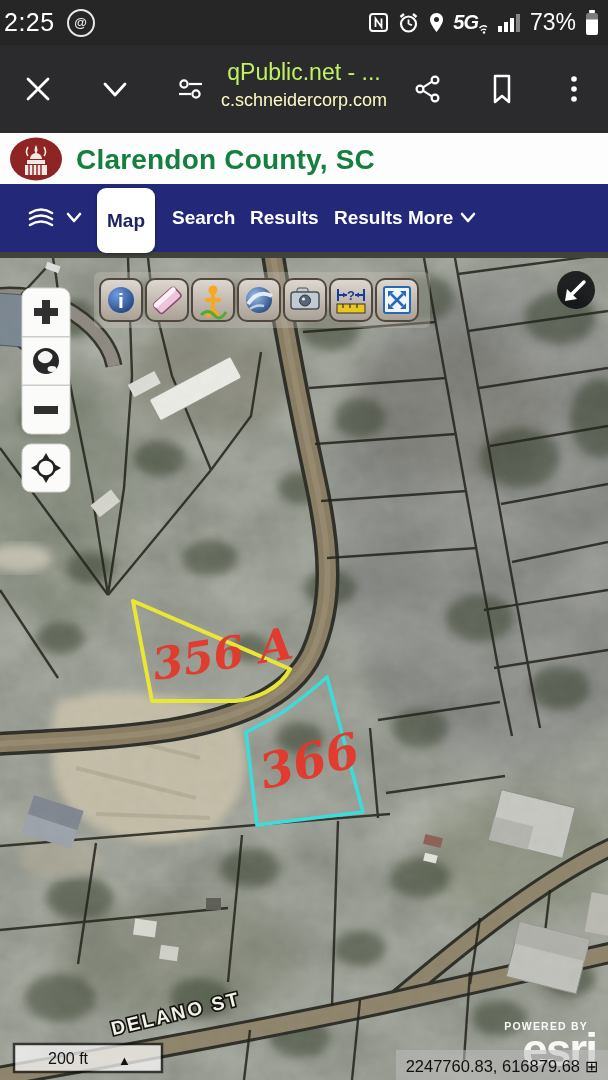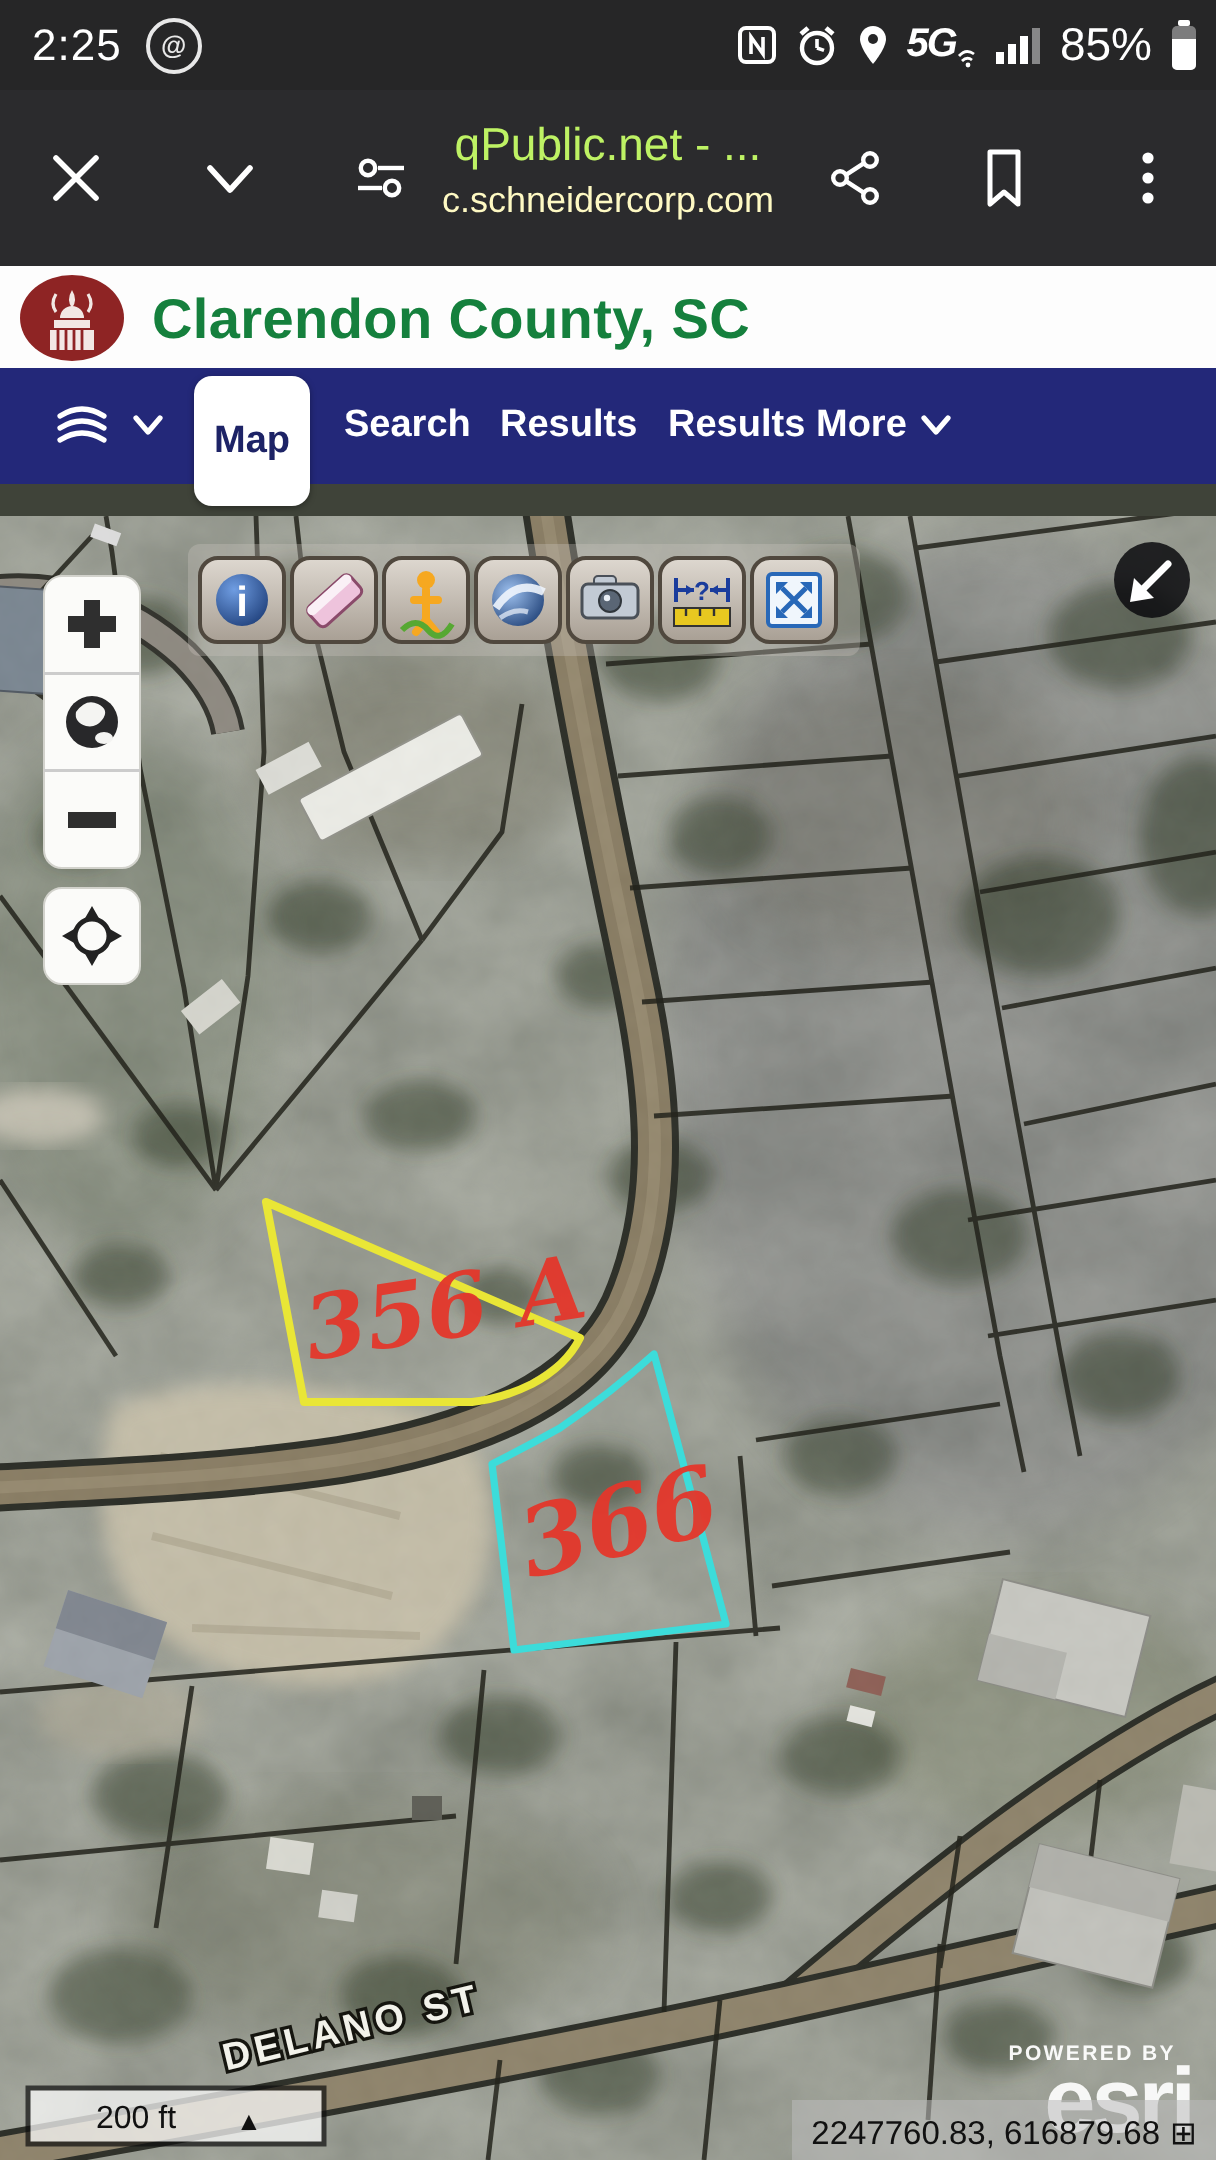--- a/index.html
+++ b/index.html
@@ -1,38 +1,38 @@
 <!DOCTYPE html>
 <html><head>
 <meta charset="utf-8">
 <style>
   html,body{margin:0;padding:0;background:#000;}
   .phone{position:relative;width:608px;height:1080px;overflow:hidden;background:#3f4339;
          font-family:"Liberation Sans",sans-serif;-webkit-font-smoothing:antialiased;}
   
   .status-bar{position:absolute;left:0;top:0;width:608px;height:45px;background:#262627;
               display:flex;align-items:center;color:#fff;}
-  .sb-time{font-size:22px;margin-left:16px;letter-spacing:.5px;}
+  .sb-time{font-size:25px;margin-left:4px;letter-spacing:.5px;}
   .sb-at{width:24px;height:24px;border:2px solid #e8e8e8;border-radius:50%;margin-left:12px;
          display:flex;align-items:center;justify-content:center;font-size:13px;font-weight:bold;color:#e8e8e8;}
   .sb-right{margin-left:auto;display:flex;align-items:center;gap:8px;margin-right:8px;}
   .sb-pct{font-size:23px;}
   .sb-5g{font-size:20px;font-style:italic;font-weight:bold;letter-spacing:-1px;display:flex;align-items:flex-end;}
   
   .browser-bar{position:absolute;left:0;top:45px;width:608px;height:88px;background:#2b2b2d;color:#fff;}
   .bb-ic{position:absolute;top:50%;transform:translateY(-50%);}
   .bb-title{position:absolute;left:50%;transform:translateX(-50%);text-align:center;width:270px;}
   .bb-title .t1{font-size:23px;color:#bef264;margin-top:14px;white-space:nowrap;}
   .bb-title .t2{font-size:18px;color:#fef9c3;margin-top:4px;white-space:nowrap;}
   
   .site-header{position:absolute;left:0;top:133px;width:608px;height:51px;background:#fdfdfd;}
   .sh-title{position:absolute;left:76px;top:0;height:51px;line-height:53px;font-size:28px;color:#15803d;
             font-weight:600;letter-spacing:.2px;}
   
-  .nav-bar{position:absolute;left:0;top:184px;width:608px;height:58px;background:#232879;}
+  .nav-bar{position:absolute;left:0;top:184px;width:608px;height:68px;background:#232879;}
   .nav-item{position:absolute;top:50%;transform:translateY(-50%);color:#fff;font-size:19px;font-weight:600;cursor:pointer;}
   .nav-tab-active{position:absolute;left:97px;top:4px;width:58px;height:65px;background:#fff;border-radius:9px;
                   display:flex;align-items:center;justify-content:center;color:#1d2366;font-size:19px;font-weight:600;
                   box-shadow:0 1px 3px rgba(0,0,0,.35);}
   .nav-left{position:absolute;left:26px;top:50%;transform:translateY(-50%);display:flex;align-items:center;gap:10px;}
   
   .map-wrap{position:absolute;left:0;top:258px;width:608px;height:822px;}
   svg text{font-family:"Liberation Sans",sans-serif;}
   .hand{font-family:"DejaVu Serif",serif;font-style:italic;font-weight:bold;}
 </style>
@@ -65,21 +65,21 @@
           <path d="M3,8.5 Q5.5,6 8,8" fill="none" stroke="#fff" stroke-width="1.4"></path>
           <circle cx="6" cy="10.5" r="1.2" fill="#fff"></circle>
         </svg>
       </span>
       <svg width="25" height="20">
         <rect x="1" y="13" width="4" height="6" fill="#fff"></rect>
         <rect x="7" y="9" width="4" height="10" fill="#fff"></rect>
         <rect x="13" y="5" width="4" height="14" fill="#fff"></rect>
         <rect x="19" y="1" width="4" height="18" fill="#ffffff" opacity="0.45"></rect>
       </svg>
-      <span class="sb-pct">85%</span>
+      <span class="sb-pct">73%</span>
       <svg width="16" height="27">
         <rect x="5" y="1" width="6" height="3" rx="1" fill="#fff"></rect>
         <rect x="2" y="4" width="12" height="22" rx="2.5" fill="#ffffff" opacity="0.4"></rect>
         <path d="M2,10.5 h12 v13 a2.5,2.5 0 0 1 -2.5,2.5 h-7 a2.5,2.5 0 0 1 -2.5,-2.5 Z" fill="#fff"></path>
       </svg>
     </div>
   </div>
 
   <div class="browser-bar">
     <svg class="bb-ic" style="left:24px" width="28" height="28">

